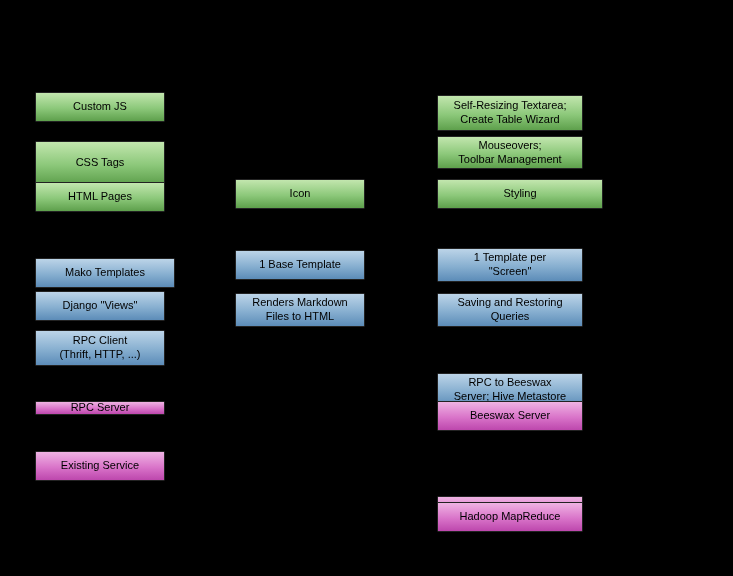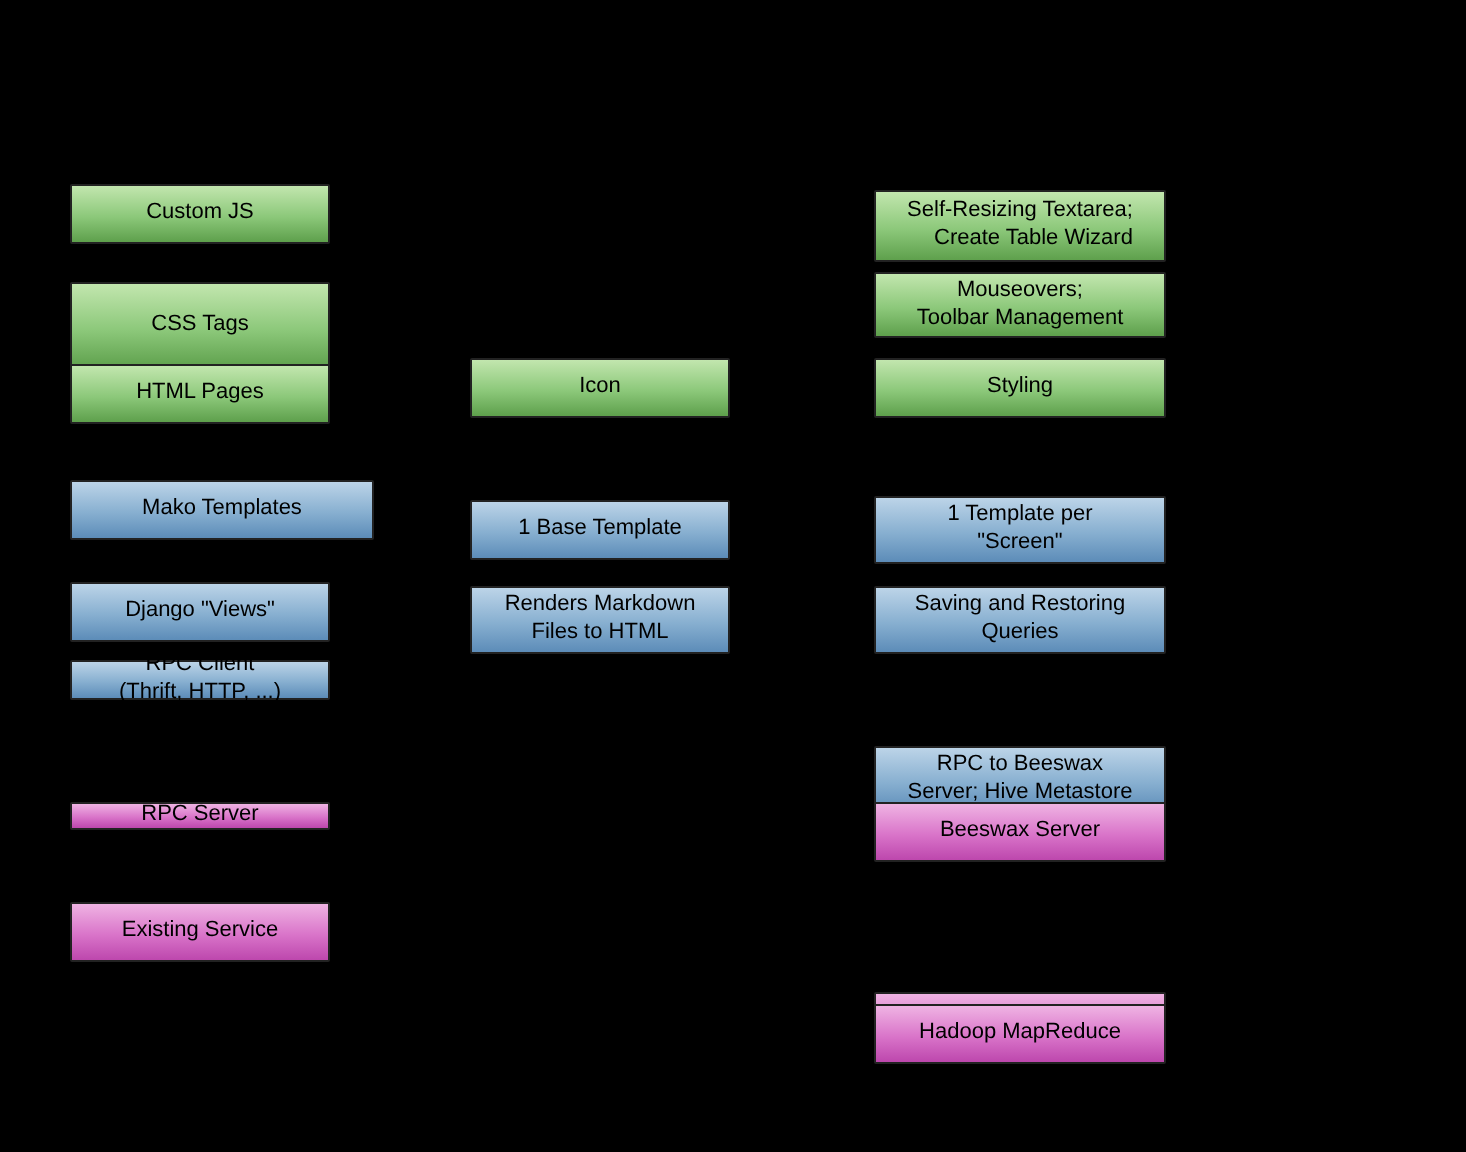--- a/index.html
+++ b/index.html
@@ -36,35 +36,35 @@
     background: linear-gradient(to bottom, #bcd4e8 0%, #87afd0 55%, #5c8cb8 100%);
   }
   .magenta {
     background: linear-gradient(to bottom, #efb3e3 0%, #d974c9 55%, #bd47ad 100%);
   }
 
   
   .p-custom-js        { left: 35px;  top: 92px; width: 130px; height: 30px; }
   .p-css-tags         { left: 35px;  top: 141px; width: 130px; height: 44px; }
   .p-html-pages       { left: 35px;  top: 182px; width: 130px; height: 30px; }
-  .p-mako-templates   { left: 35px;  top: 240px; width: 152px; height: 30px; }
+  .p-mako-templates   { left: 35px;  top: 258px; width: 140px; height: 30px; }
   .p-django-views     { left: 35px;  top: 291px; width: 130px; height: 30px; }
-  .p-rpc-client       { left: 35px;  top: 330px; width: 130px; height: 20px; }
+  .p-rpc-client       { left: 35px;  top: 330px; width: 130px; height: 36px; }
   .p-rpc-server       { left: 35px;  top: 401px; width: 130px; height: 14px; }
   .p-existing-service { left: 35px;  top: 451px; width: 130px; height: 30px; text-align: right; }
 
   
   .p-icon             { left: 235px; top: 179px; width: 130px; height: 30px; }
   .p-base-template    { left: 235px; top: 250px; width: 130px; height: 30px; }
   .p-renders-markdown { left: 235px; top: 293px; width: 130px; height: 34px; }
 
   
-  .p-self-resizing    { left: 437px; top: 95px;  width: 146px; height: 36px; text-align: right; }
+  .p-self-resizing    { left: 437px; top: 95px;  width: 146px; height: 36px; }
   .p-mouseovers       { left: 437px; top: 136px; width: 146px; height: 33px; }
-  .p-styling          { left: 437px; top: 179px; width: 146px; height: 30px; }
+  .p-styling          { left: 437px; top: 179px; width: 166px; height: 30px; }
   .p-template-screen  { left: 437px; top: 248px; width: 146px; height: 34px; }
   .p-saving-queries   { left: 437px; top: 293px; width: 146px; height: 34px; }
   .p-rpc-beeswax      { left: 437px; top: 337px; width: 146px; height: 34px; margin-top: 36px; }
   .p-beeswax-server   { left: 437px; top: 401px; width: 146px; height: 30px; }
   .p-hive-metastore   { left: 437px; top: 475px; width: 146px; height: 30px; margin-top: 21px; }
   .p-hadoop-mapreduce { left: 437px; top: 502px; width: 146px; height: 30px; }
 </style>
 </head>
 <body>
 

